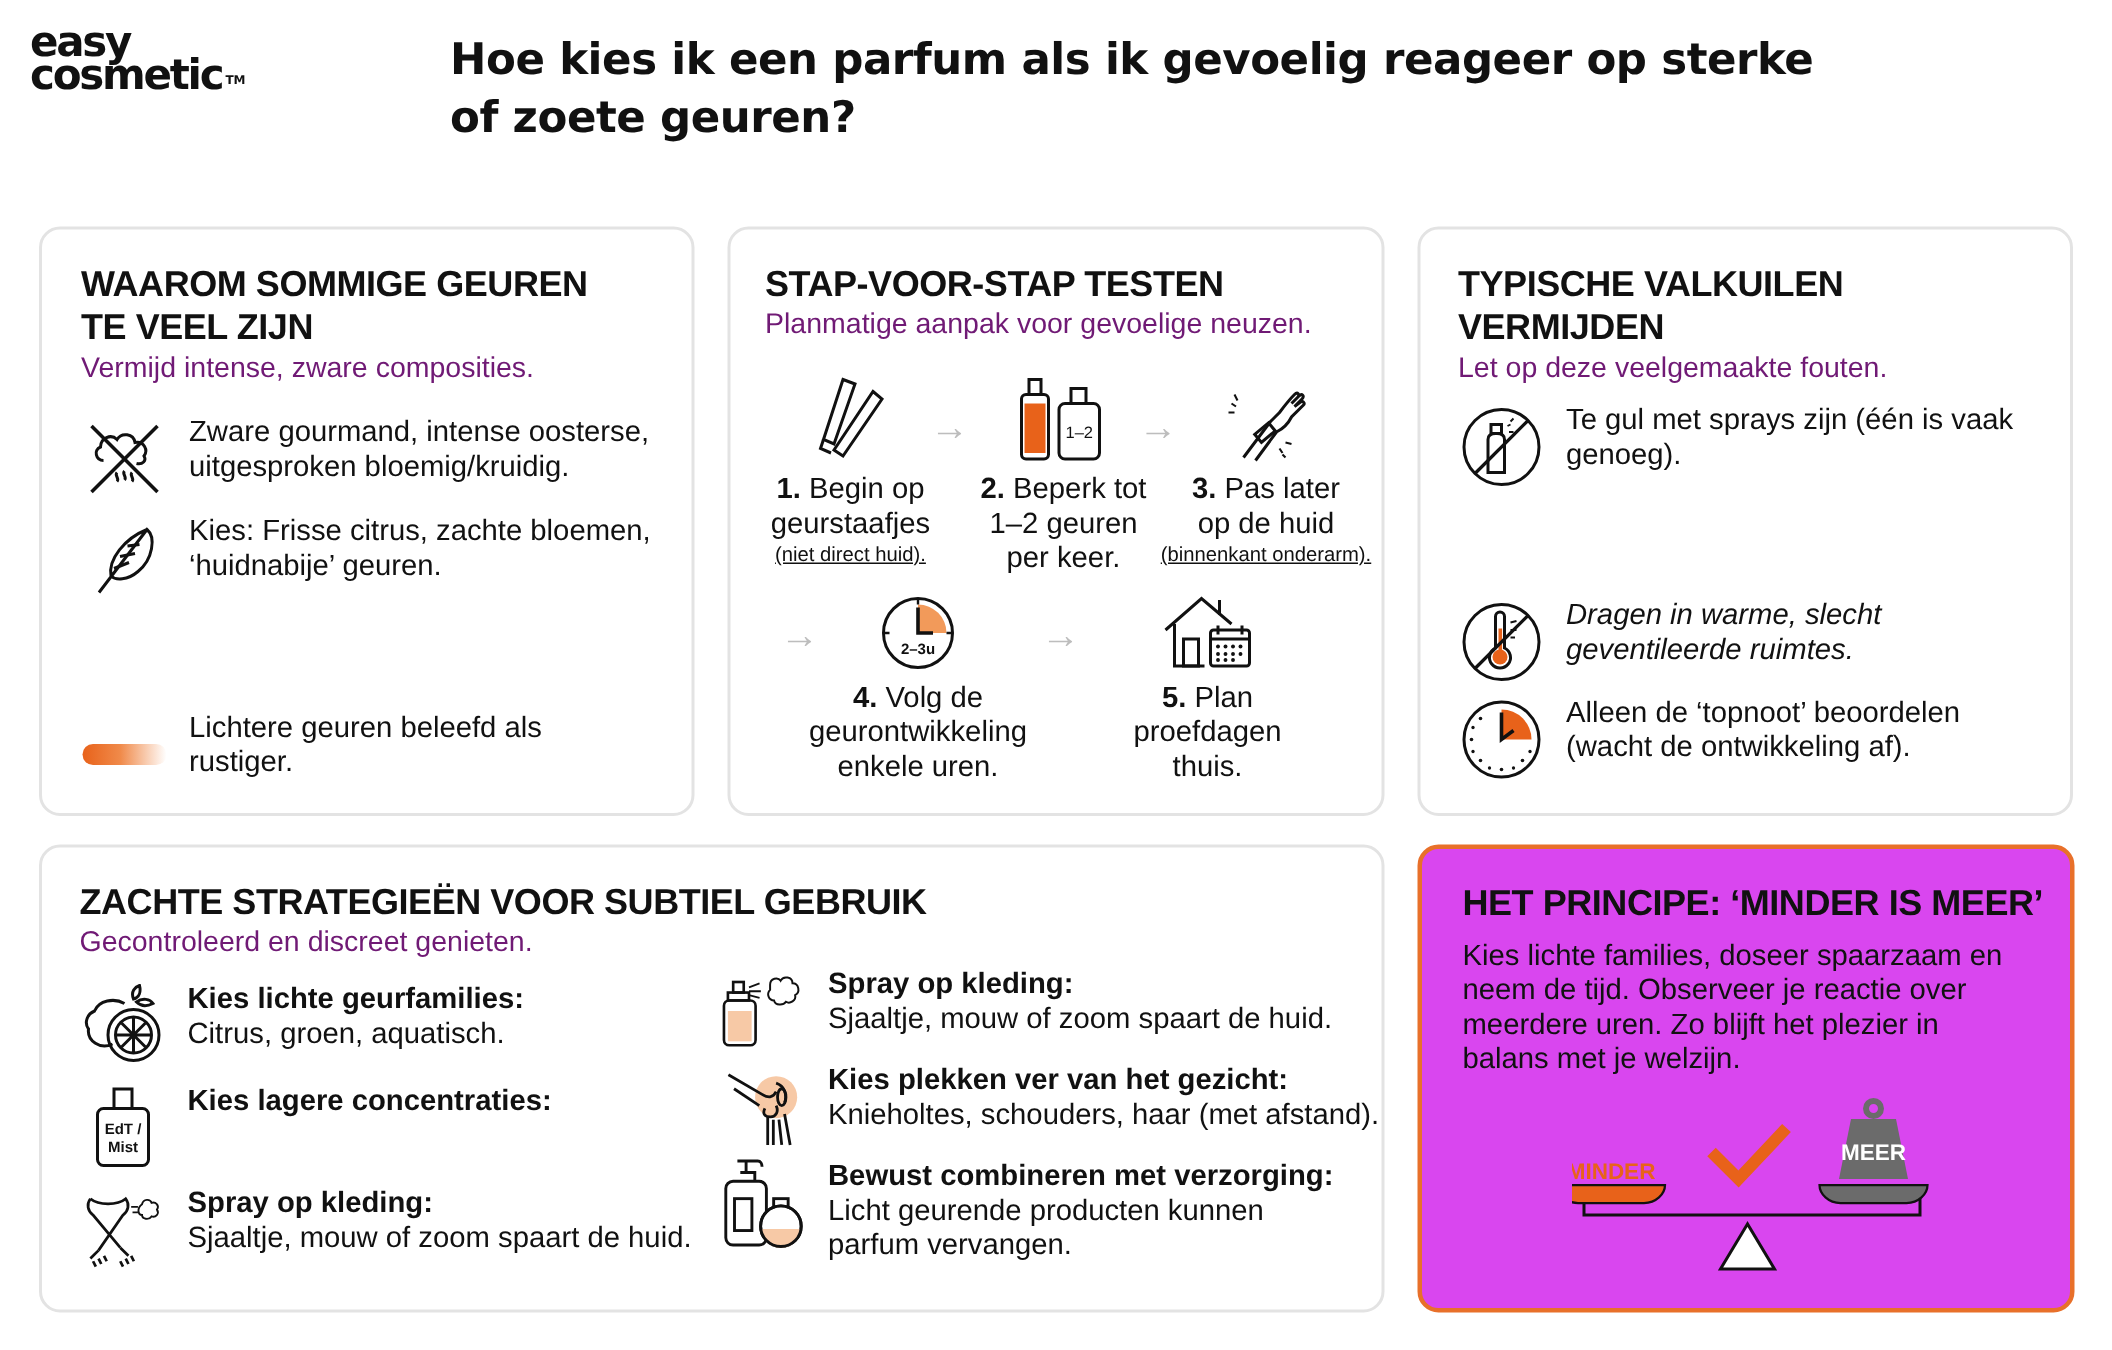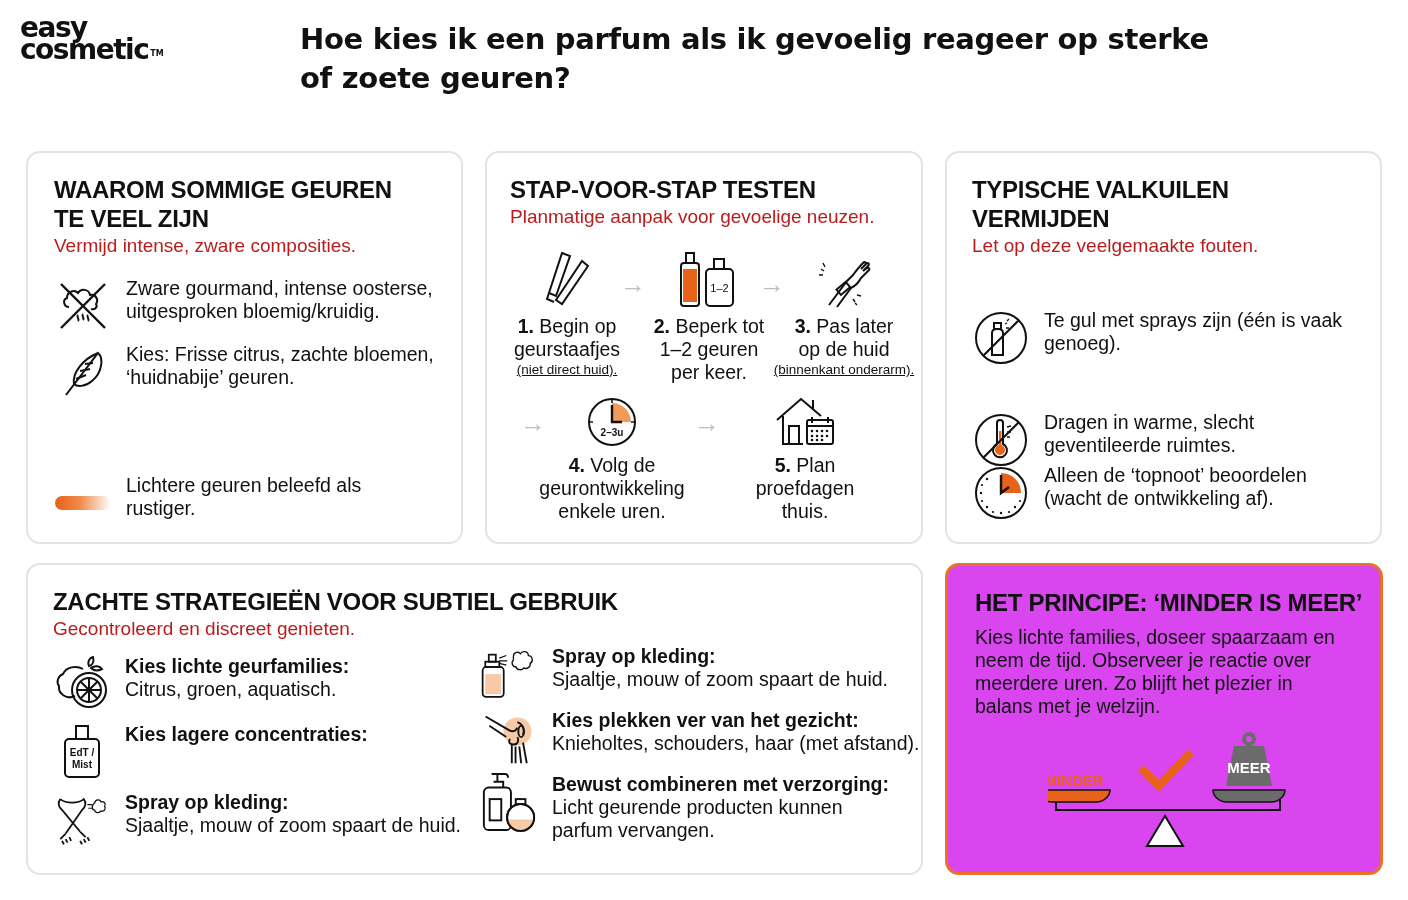--- a/index.html
+++ b/index.html
@@ -8,21 +8,21 @@
 
   .logo { position: absolute; left: 20px; top: 17px; font-family: "DejaVu Sans", sans-serif; font-weight: bold; line-height: 22px; letter-spacing: -1.5px; color: #111; }
   .logo .l1 { font-size: 28px; display: block; }
   .logo .l2 { font-size: 28px; display: block; }
   .logo .tm { font-size: 8px; letter-spacing: 0; vertical-align: top; margin-left: 2px; position: relative; top: 4px; }
 
   .page-title { position: absolute; left: 300px; top: 20px; width: 920px; font-family: "DejaVu Sans", sans-serif; font-weight: bold; font-size: 29px; line-height: 39px; letter-spacing: -0.3px; color: #111; }
 
   .card { position: absolute; background: #fff; border: 2px solid #e3e3e3; border-radius: 14px; }
   .card h2 { font-family: "Liberation Sans", sans-serif; font-weight: bold; font-size: 24px; line-height: 29px; letter-spacing: -0.3px; color: #111; }
-  .card .sub { font-size: 19px; line-height: 23px; color: #b91c1c; margin-top: 1px; }
+  .card .sub { font-size: 19px; line-height: 23px; color: #701a75; margin-top: 1px; }
 
   #card-why { left: 26px; top: 151px; width: 437px; height: 393px; padding: 22px 0 0 26px; }
   #card-steps { left: 485px; top: 151px; width: 438px; height: 393px; padding: 22px 0 0 23px; }
   #card-pitfalls { left: 945px; top: 151px; width: 437px; height: 393px; padding: 22px 0 0 25px; }
   #card-strategies { left: 26px; top: 563px; width: 897px; height: 312px; padding: 22px 0 0 25px; }
   #card-principle { left: 945px; top: 563px; width: 438px; height: 312px; padding: 22px 0 0 27px; background: #d946ef; border: 3px solid #e8702a; }
 
   .row { position: absolute; display: flex; align-items: flex-start; }
   .row .ico { width: 58px; height: 58px; flex: 0 0 58px; display: flex; align-items: center; justify-content: center; }
   .row .txt { font-size: 19.5px; line-height: 23px; color: #111; margin-left: 14px; }
@@ -153,35 +153,35 @@
         </g>
     </svg>
     <b>5.</b><span> Plan</span><br><span>proefdagen</span><br><span>thuis.</span>
   </div>
 </section>
 
 <section class="card" id="card-pitfalls">
   <h2><span>TYPISCHE VALKUILEN</span><br><span>VERMIJDEN</span></h2>
   <div class="sub">Let op deze veelgemaakte fouten.</div>
 
-  <div class="row" style="left:25px; top:116px;margin-top:40px;">
+  <div class="row" style="left:25px; top:116px;">
     <div class="ico">
       <svg width="54" height="54" viewBox="0 0 54 54" fill="none" stroke="#111" stroke-width="2">
         <circle cx="27" cy="27" r="25"></circle>
         <rect x="20" y="12" width="7" height="6"></rect>
           <path d="M18 22c0-3 2-4 5-4h1c3 0 5 1 5 4v22H18z"></path>
         <path d="M31 13l2-1M32 17l3 0M33 10l2-2" stroke-width="1.3"></path>
         <line x1="9" y1="45" x2="45" y2="9" stroke-width="2.2"></line>
       </svg>
     </div>
     <div class="txt"><span>Te gul met sprays zijn (één is vaak</span><br><span>genoeg).</span></div>
   </div>
 
 
-  <div class="row" style="left:25px; top:258px;">
+  <div class="row" style="left:25px; top:246px;font-style:italic;">
     <div class="ico">
       <svg width="54" height="54" viewBox="0 0 54 54" fill="none" stroke="#111" stroke-width="2">
         <circle cx="27" cy="27" r="25"></circle>
         <path d="M23 10a3 3 0 0 1 6 0v21a7 7 0 1 1-6 0z"></path>
         <circle cx="26" cy="37" r="5" fill="#e8621a" stroke="none"></circle>
           <rect x="25" y="18" width="2.4" height="16" fill="#e8621a" stroke="none"></rect>
         <path d="M33 14l4-1M33 19h4M33 24h3" stroke-width="1.4"></path>
         <line x1="9" y1="45" x2="45" y2="9" stroke-width="2.2"></line>
       </svg>
     </div>

